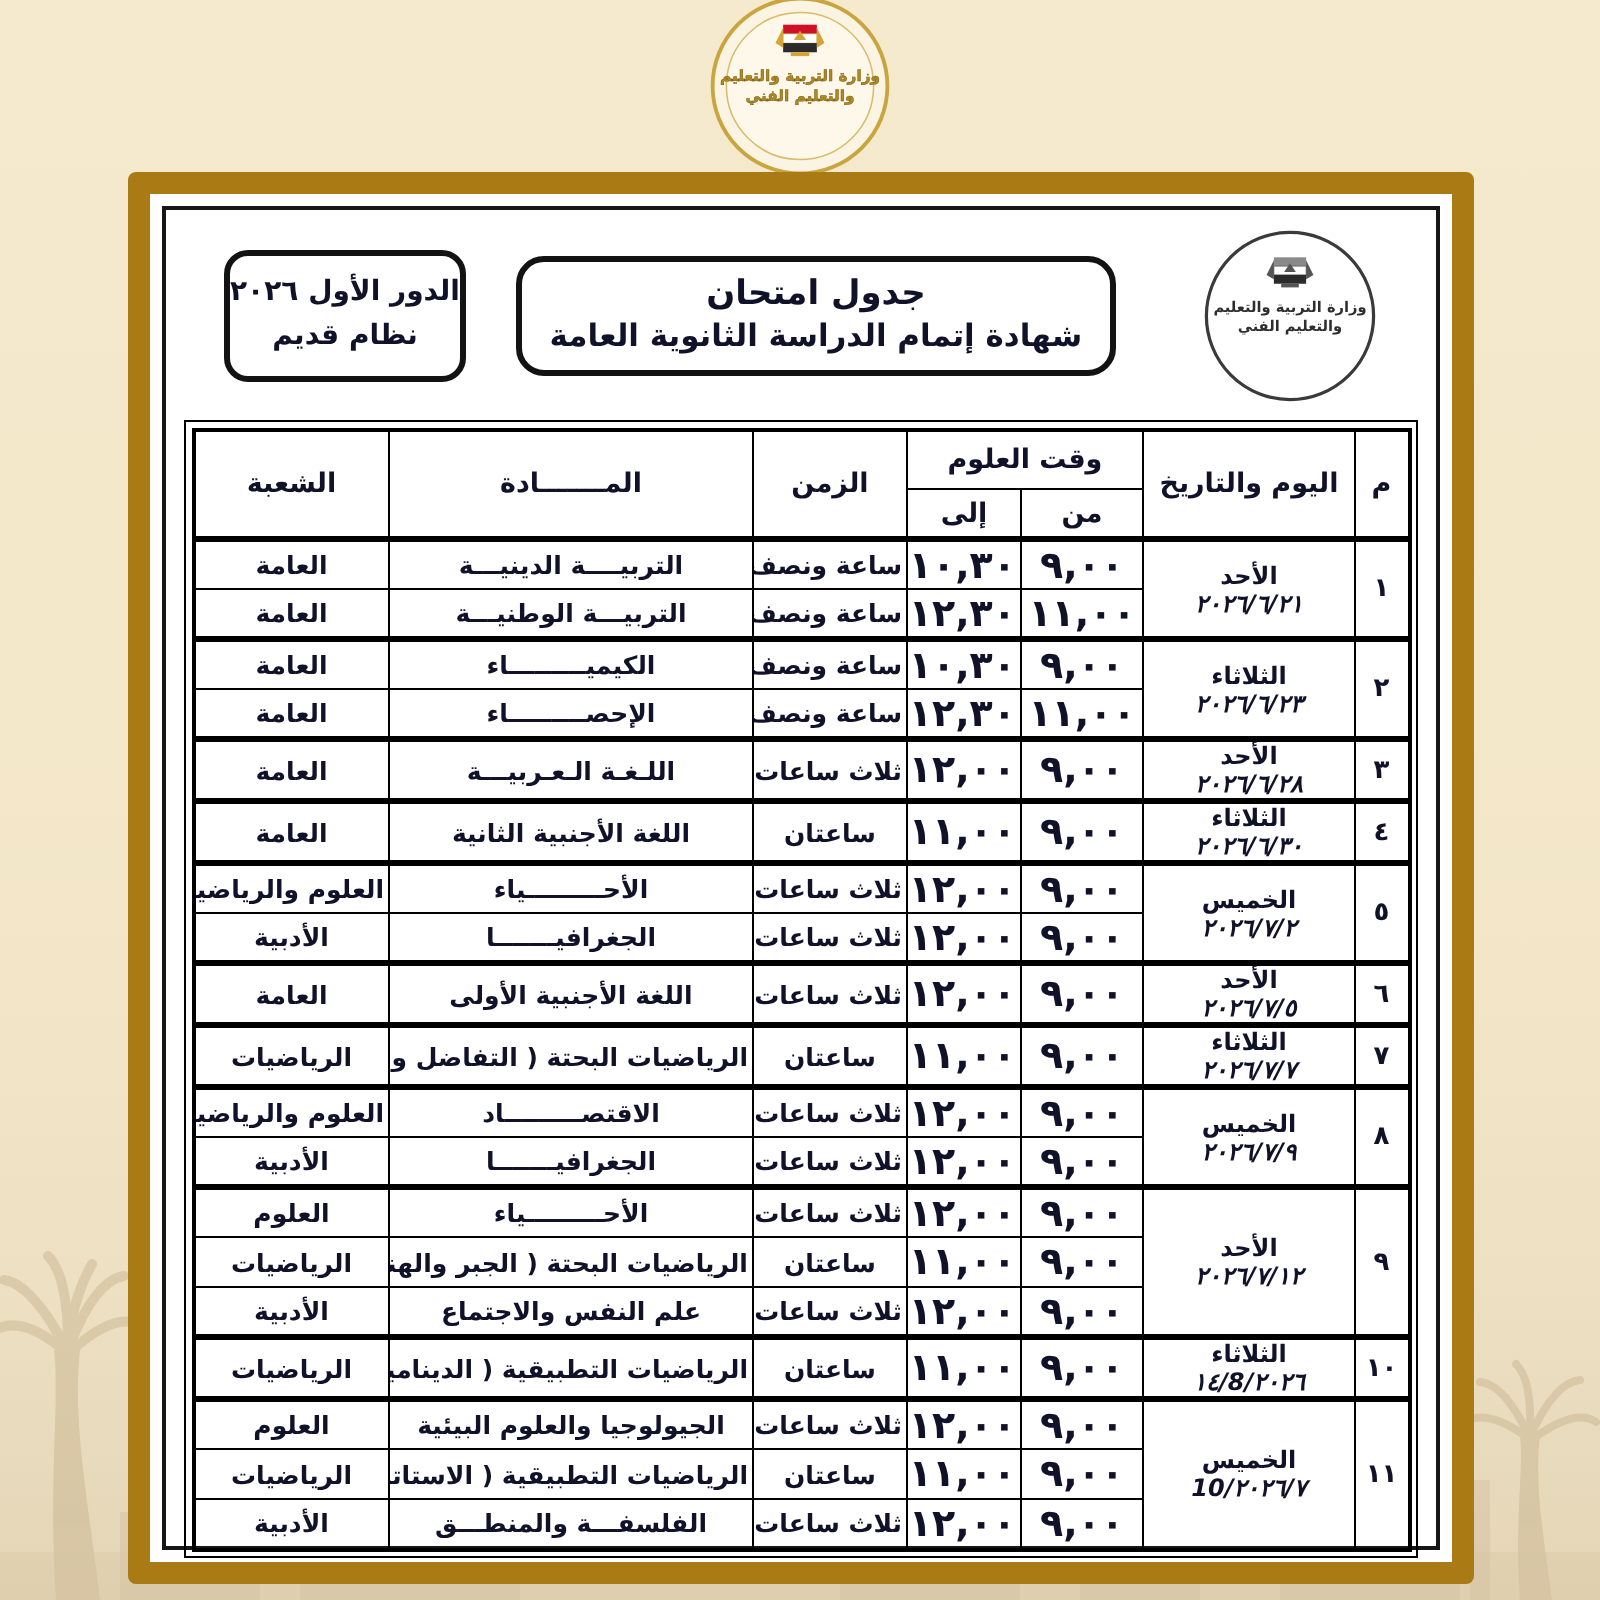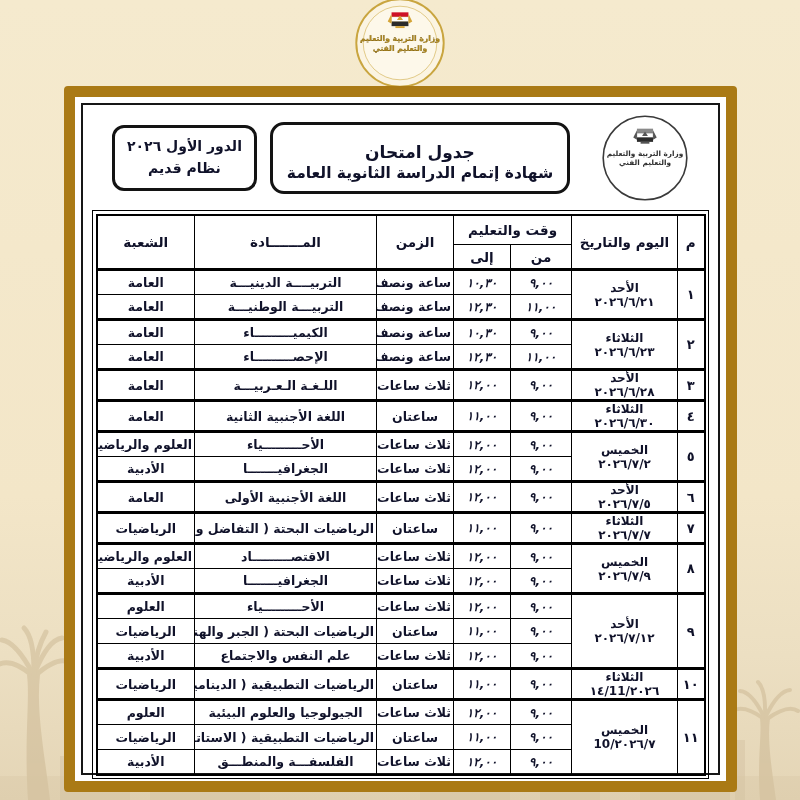--- a/index.html
+++ b/index.html
@@ -18,36 +18,36 @@
   .seal-top .ar { font-size:10px; font-weight:bold; fill:#b08a1e; stroke:#6b500f; stroke-width:.3; }
   .seal-mono .edge { fill:#ffffff; stroke:#3a3a3a; stroke-width:2.2; }
   .seal-mono .ring-text { fill:#2e2e2e; }
   .seal-mono .ar { font-size:10px; font-weight:bold; fill:#2e2e2e; }
   
   .card { position:absolute; left:64px; top:86px; width:673px; height:706px;
           background:#fff; border:11px solid #aa7a15; border-radius:4px; padding:6px; }
   .inner { width:100%; height:100%; border:2px solid #161616; padding:8px 9px 9px; display:flex; flex-direction:column; }
   .hdr { flex:0 0 auto; height:90px; display:flex; align-items:center; justify-content:space-between; padding:0 2px; }
   .logo-wrap { width:124px; display:flex; justify-content:center; }
-  .title-box { border:3px solid #131313; border-radius:14px; padding:16px 14px 7px; text-align:center; line-height:1.32; margin:0 6px; min-width:280px; }
+  .title-box { border:3px solid #131313; border-radius:14px; padding:5px 14px 7px; text-align:center; line-height:1.32; margin:0 6px; min-width:280px; }
   .title-l1 { font-size:17px; font-weight:bold; }
   .title-l2, .title-l3 { font-size:15.5px; font-weight:bold;text-align:right; }
-  .round-box { border:3px solid #131313; border-radius:12px; padding:8px 12px; text-align:center; font-weight:bold; font-size:14px; line-height:1.55; margin-left:18px; white-space:nowrap; }
+  .round-box { border:3px solid #131313; border-radius:12px; padding:8px 0; text-align:center; font-weight:bold; font-size:14px; line-height:1.55; margin-left:18px; white-space:nowrap; }
   
   .tbl-wrap { flex:1 1 auto; border:1.5px solid #000; padding:2.5px; margin-top:7px; }
   table { width:100%; height:100%; border-collapse:collapse; border:2.5px solid #000; table-layout:fixed; }
   th, td { border:1.5px solid #000; text-align:center; vertical-align:middle; font-weight:bold; padding:0 2px; white-space:nowrap; overflow:hidden; }
   thead th { font-size:13.5px; }
   thead tr.h1 { height:30px; }
   thead tr.h2 { height:25px; }
   thead { border-bottom:2.5px solid #000; }
   tbody td { font-size:12.5px; height:25px; }
-  td.c-time { font-size:12px; letter-spacing:.5px;font-style:italic; }
+  td.c-time { font-size:19px; letter-spacing:.5px; }
   td.c-day .day { font-size:12px; }
-  td.c-day .dt  { font-size:12px; }
+  td.c-day .dt  { font-size:12px;font-style:italic; }
   td.c-num { font-size:13px; }
   tr.grp > td { border-top:3px solid #000; }
 </style>
 </head>
 <body>
 
 <svg class="bg-scene" viewBox="0 0 800 220">
   <g fill="#c7b28c" opacity="0.45">
     <path d="M28 220 C24 160 30 120 27 95 L40 95 C36 130 44 170 50 220 Z"></path>
     <g stroke="#c7b28c" stroke-width="5" fill="none" stroke-linecap="round">
@@ -142,21 +142,21 @@
             <col style="width:61px">
           <col style="width:57px">
             <col style="width:77px">
             <col>
             <col style="width:98px">
         </colgroup>
         <thead>
           <tr class="h1">
             <th rowspan="2">م</th>
             <th rowspan="2">اليوم والتاريخ</th>
-            <th colspan="2">وقت والتعليم</th>
+            <th colspan="2">وقت العلوم</th>
             <th rowspan="2">الزمن</th>
             <th rowspan="2">المـــــــادة</th>
             <th rowspan="2">الشعبة</th>
           </tr>
           <tr class="h2">
             <th>من</th>
             <th>إلى</th>
           </tr>
         </thead>
         <tbody>
@@ -307,21 +307,21 @@
               <td class="c-time">٩,٠٠</td>
               <td class="c-time">١٢,٠٠</td>
               <td class="">ثلاث ساعات</td>
               <td class="">علم النفس والاجتماع</td>
               <td class="">الأدبية</td>
             </tr>
             <tr class="grp">
               <td class="c-num" rowspan="1">١٠</td>
               <td class="c-day" rowspan="1">
                 <div class="day">الثلاثاء</div>
-                <div class="dt">٢٠٢٦/11/١٤</div>
+                <div class="dt">٢٠٢٦/8/١٤</div>
               </td>
               <td class="c-time">٩,٠٠</td>
               <td class="c-time">١١,٠٠</td>
               <td class="">ساعتان</td>
               <td class="">الرياضيات التطبيقية ( الديناميكا )</td>
               <td class="">الرياضيات</td>
             </tr>
             <tr class="grp">
               <td class="c-num" rowspan="3">١١</td>
               <td class="c-day" rowspan="3">

